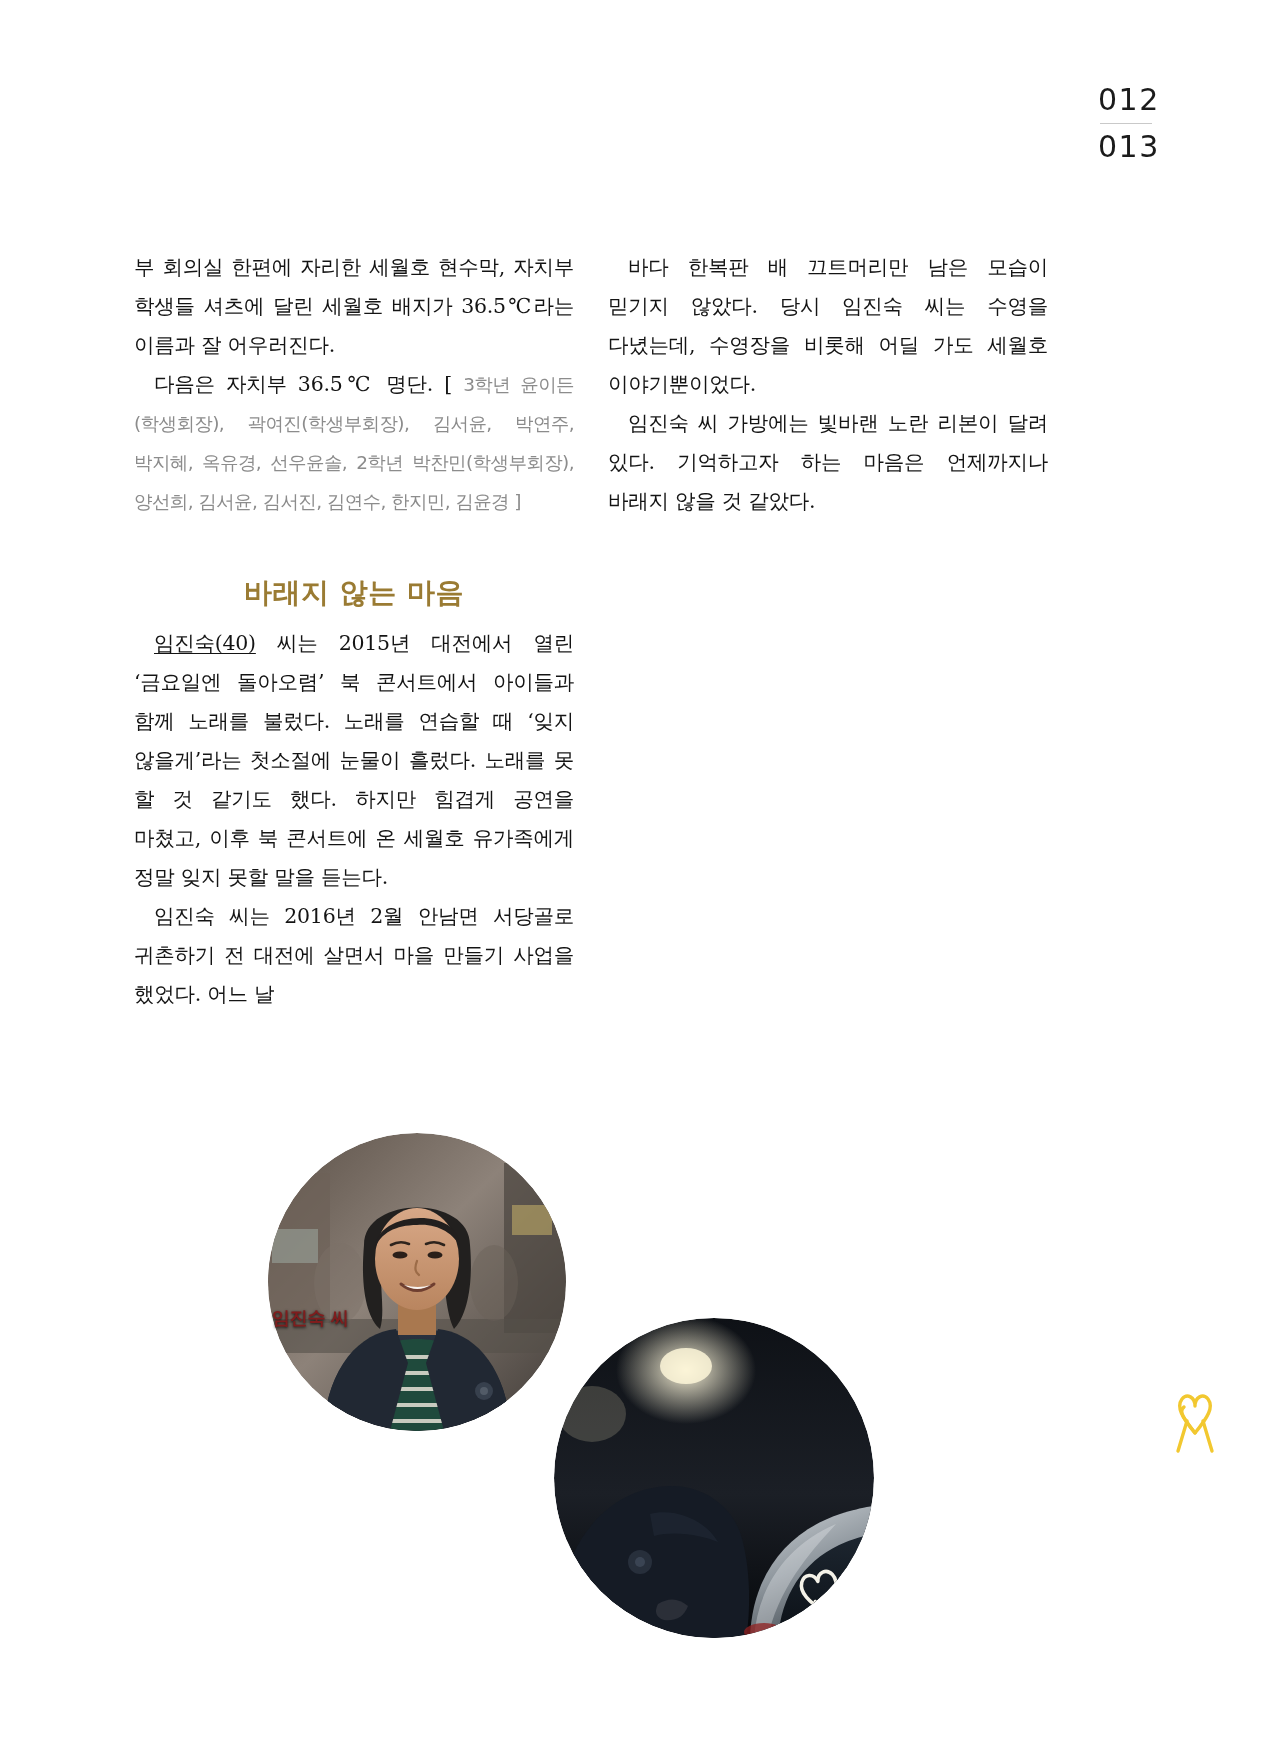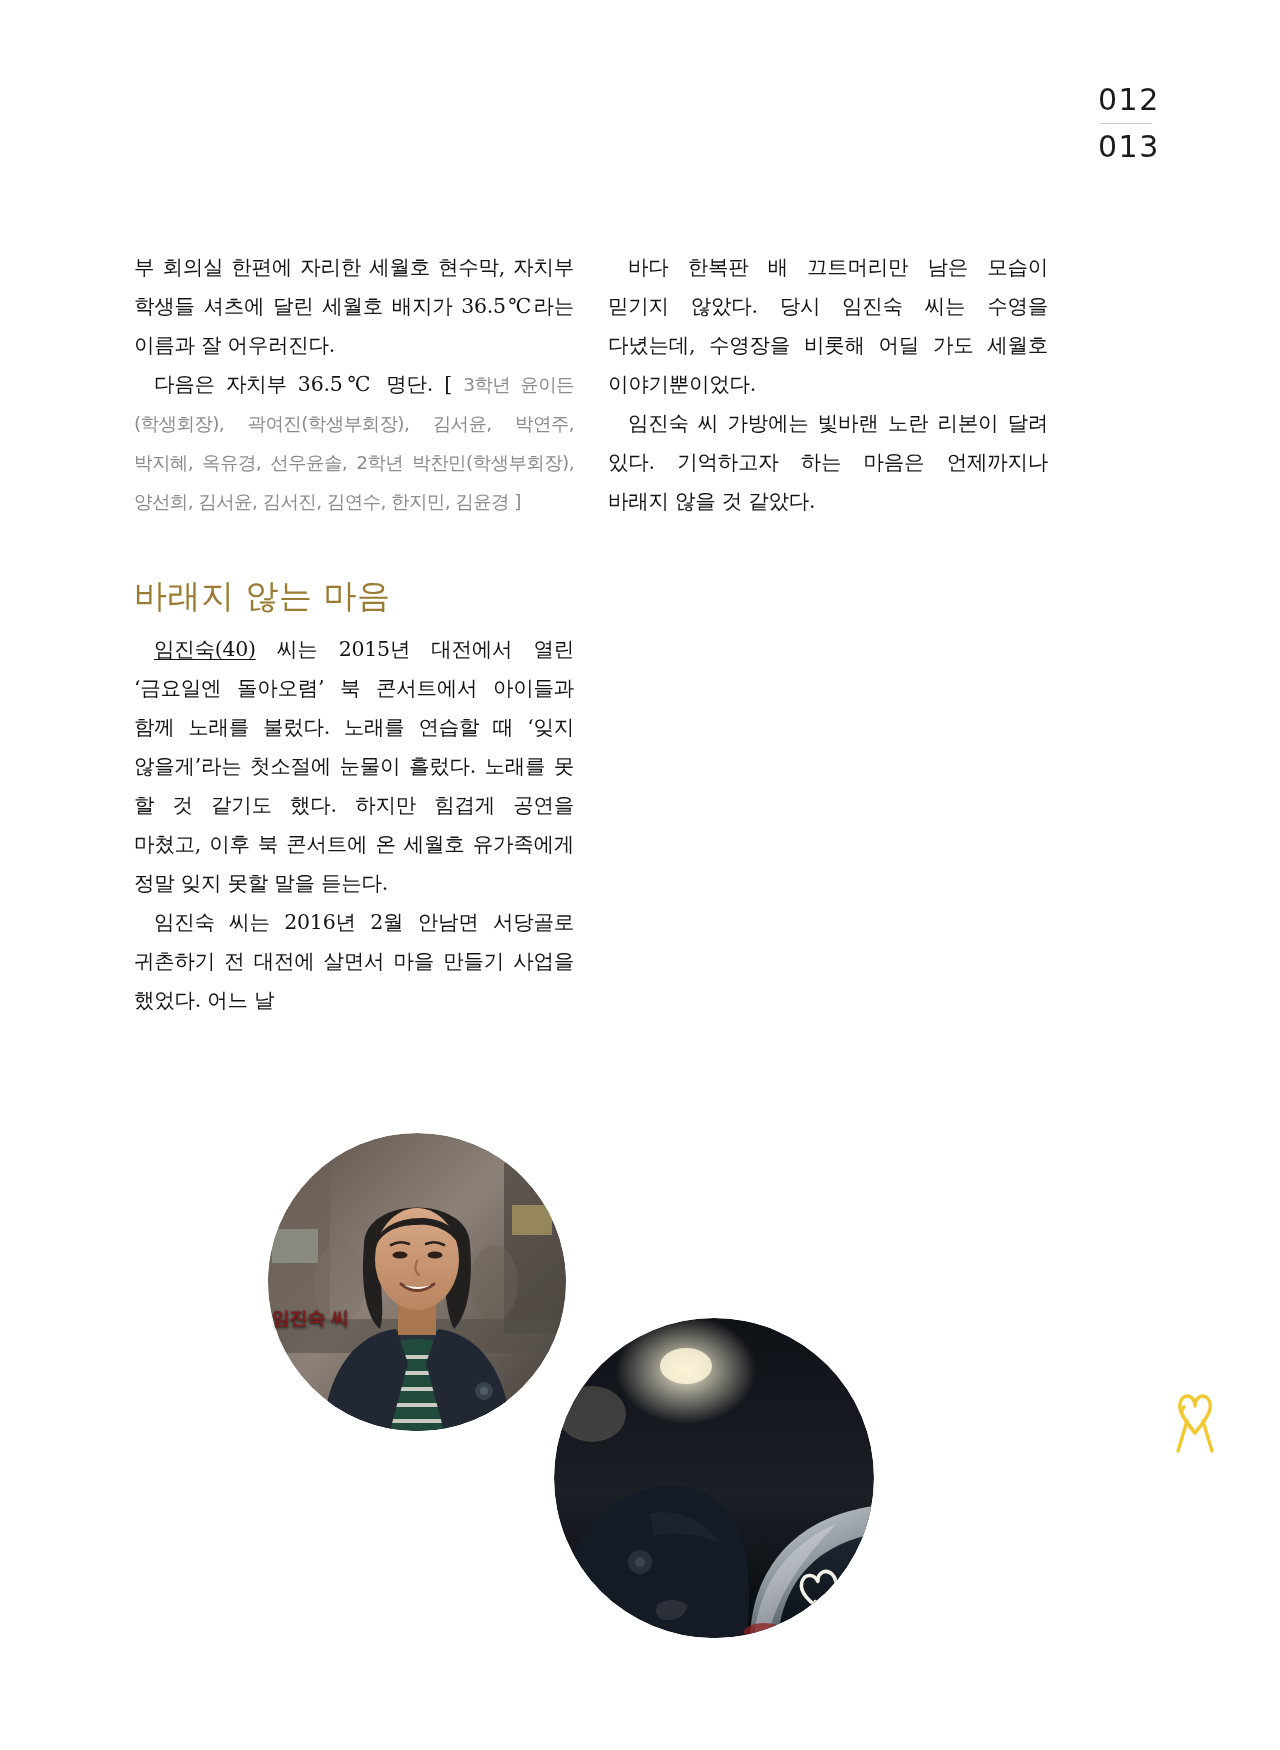--- a/index.html
+++ b/index.html
@@ -75,25 +75,26 @@
     font-family: "DejaVu Serif", "Liberation Serif", serif;
     font-size: 20.5px;
     color: #141414;
     letter-spacing: -0.25px;
   }
 
   
   .section-heading {
     margin: 54px 0 14px 0;
     font-family: "DejaVu Serif", "Liberation Serif", serif;
-    font-size: 33px;
-    font-weight: 400;
+    font-size: 28px;
+    font-weight: 700;
     color: #9a7b33;
     letter-spacing: 0.5px;
     line-height: 1.25;
+    text-align: center;
   }
 
   .underlined {
     text-decoration: underline;
     text-underline-offset: 3px;
     text-decoration-thickness: 1.3px;
   }
 
   
   .photo {

